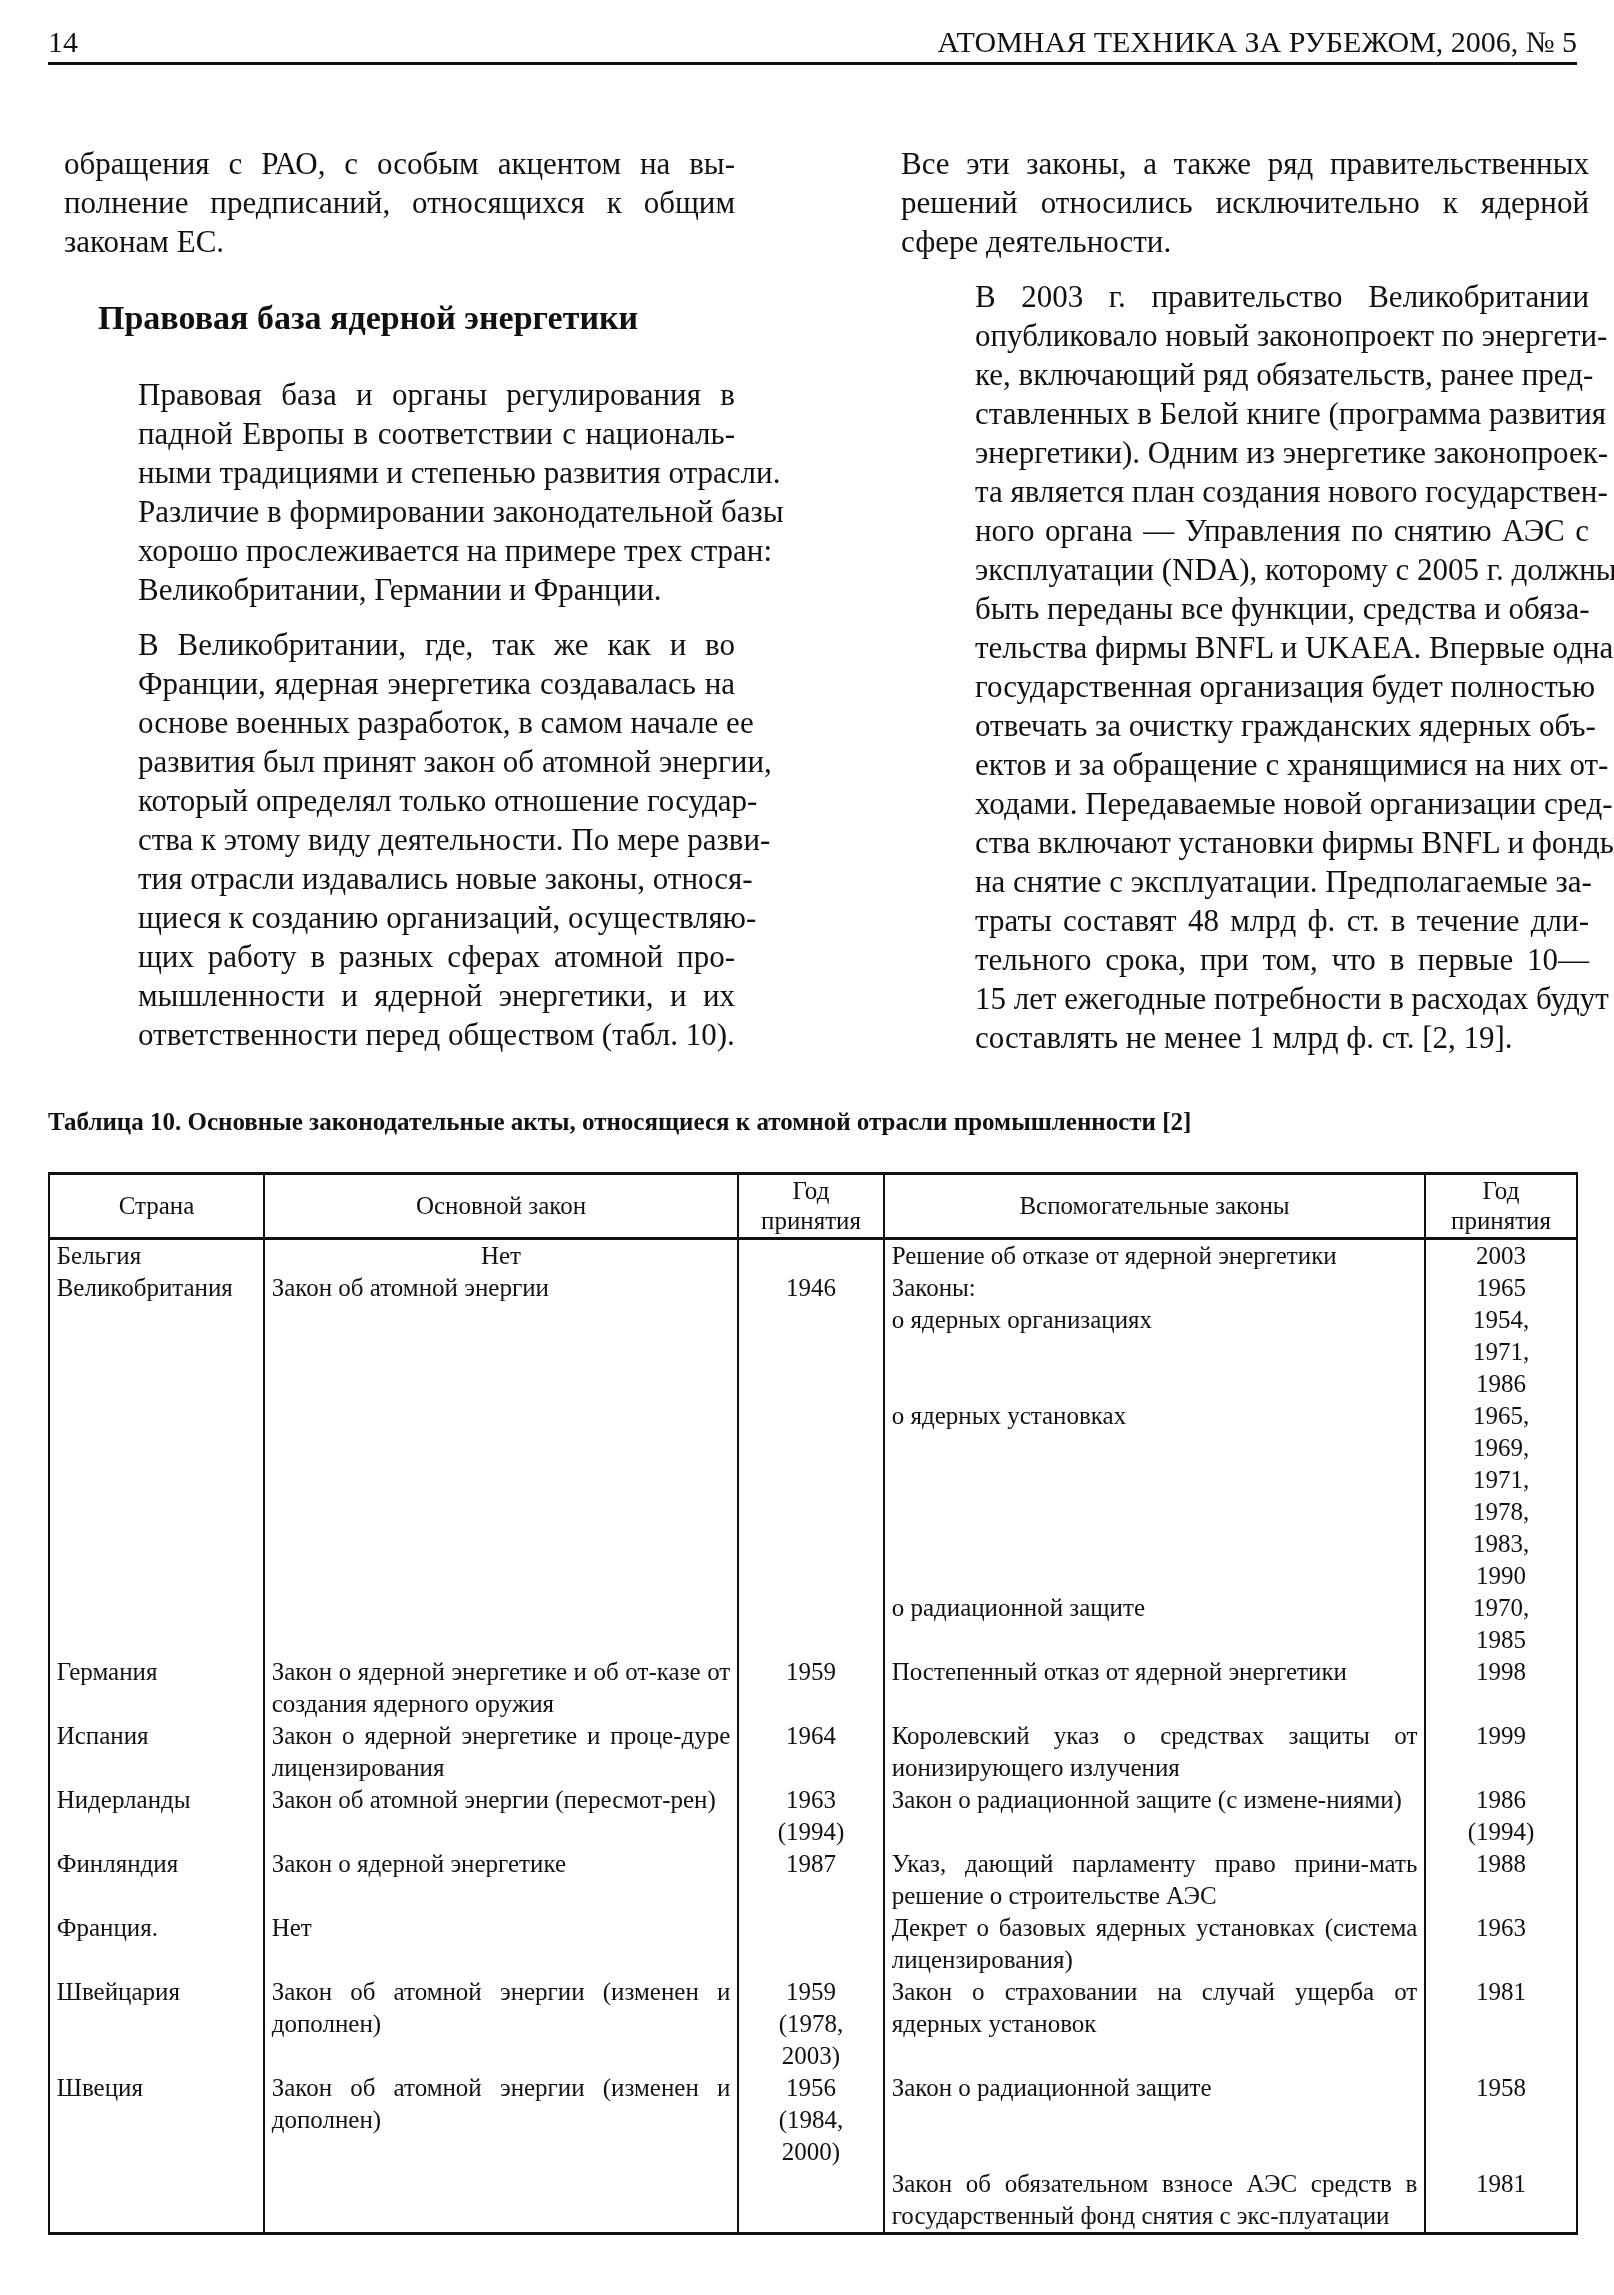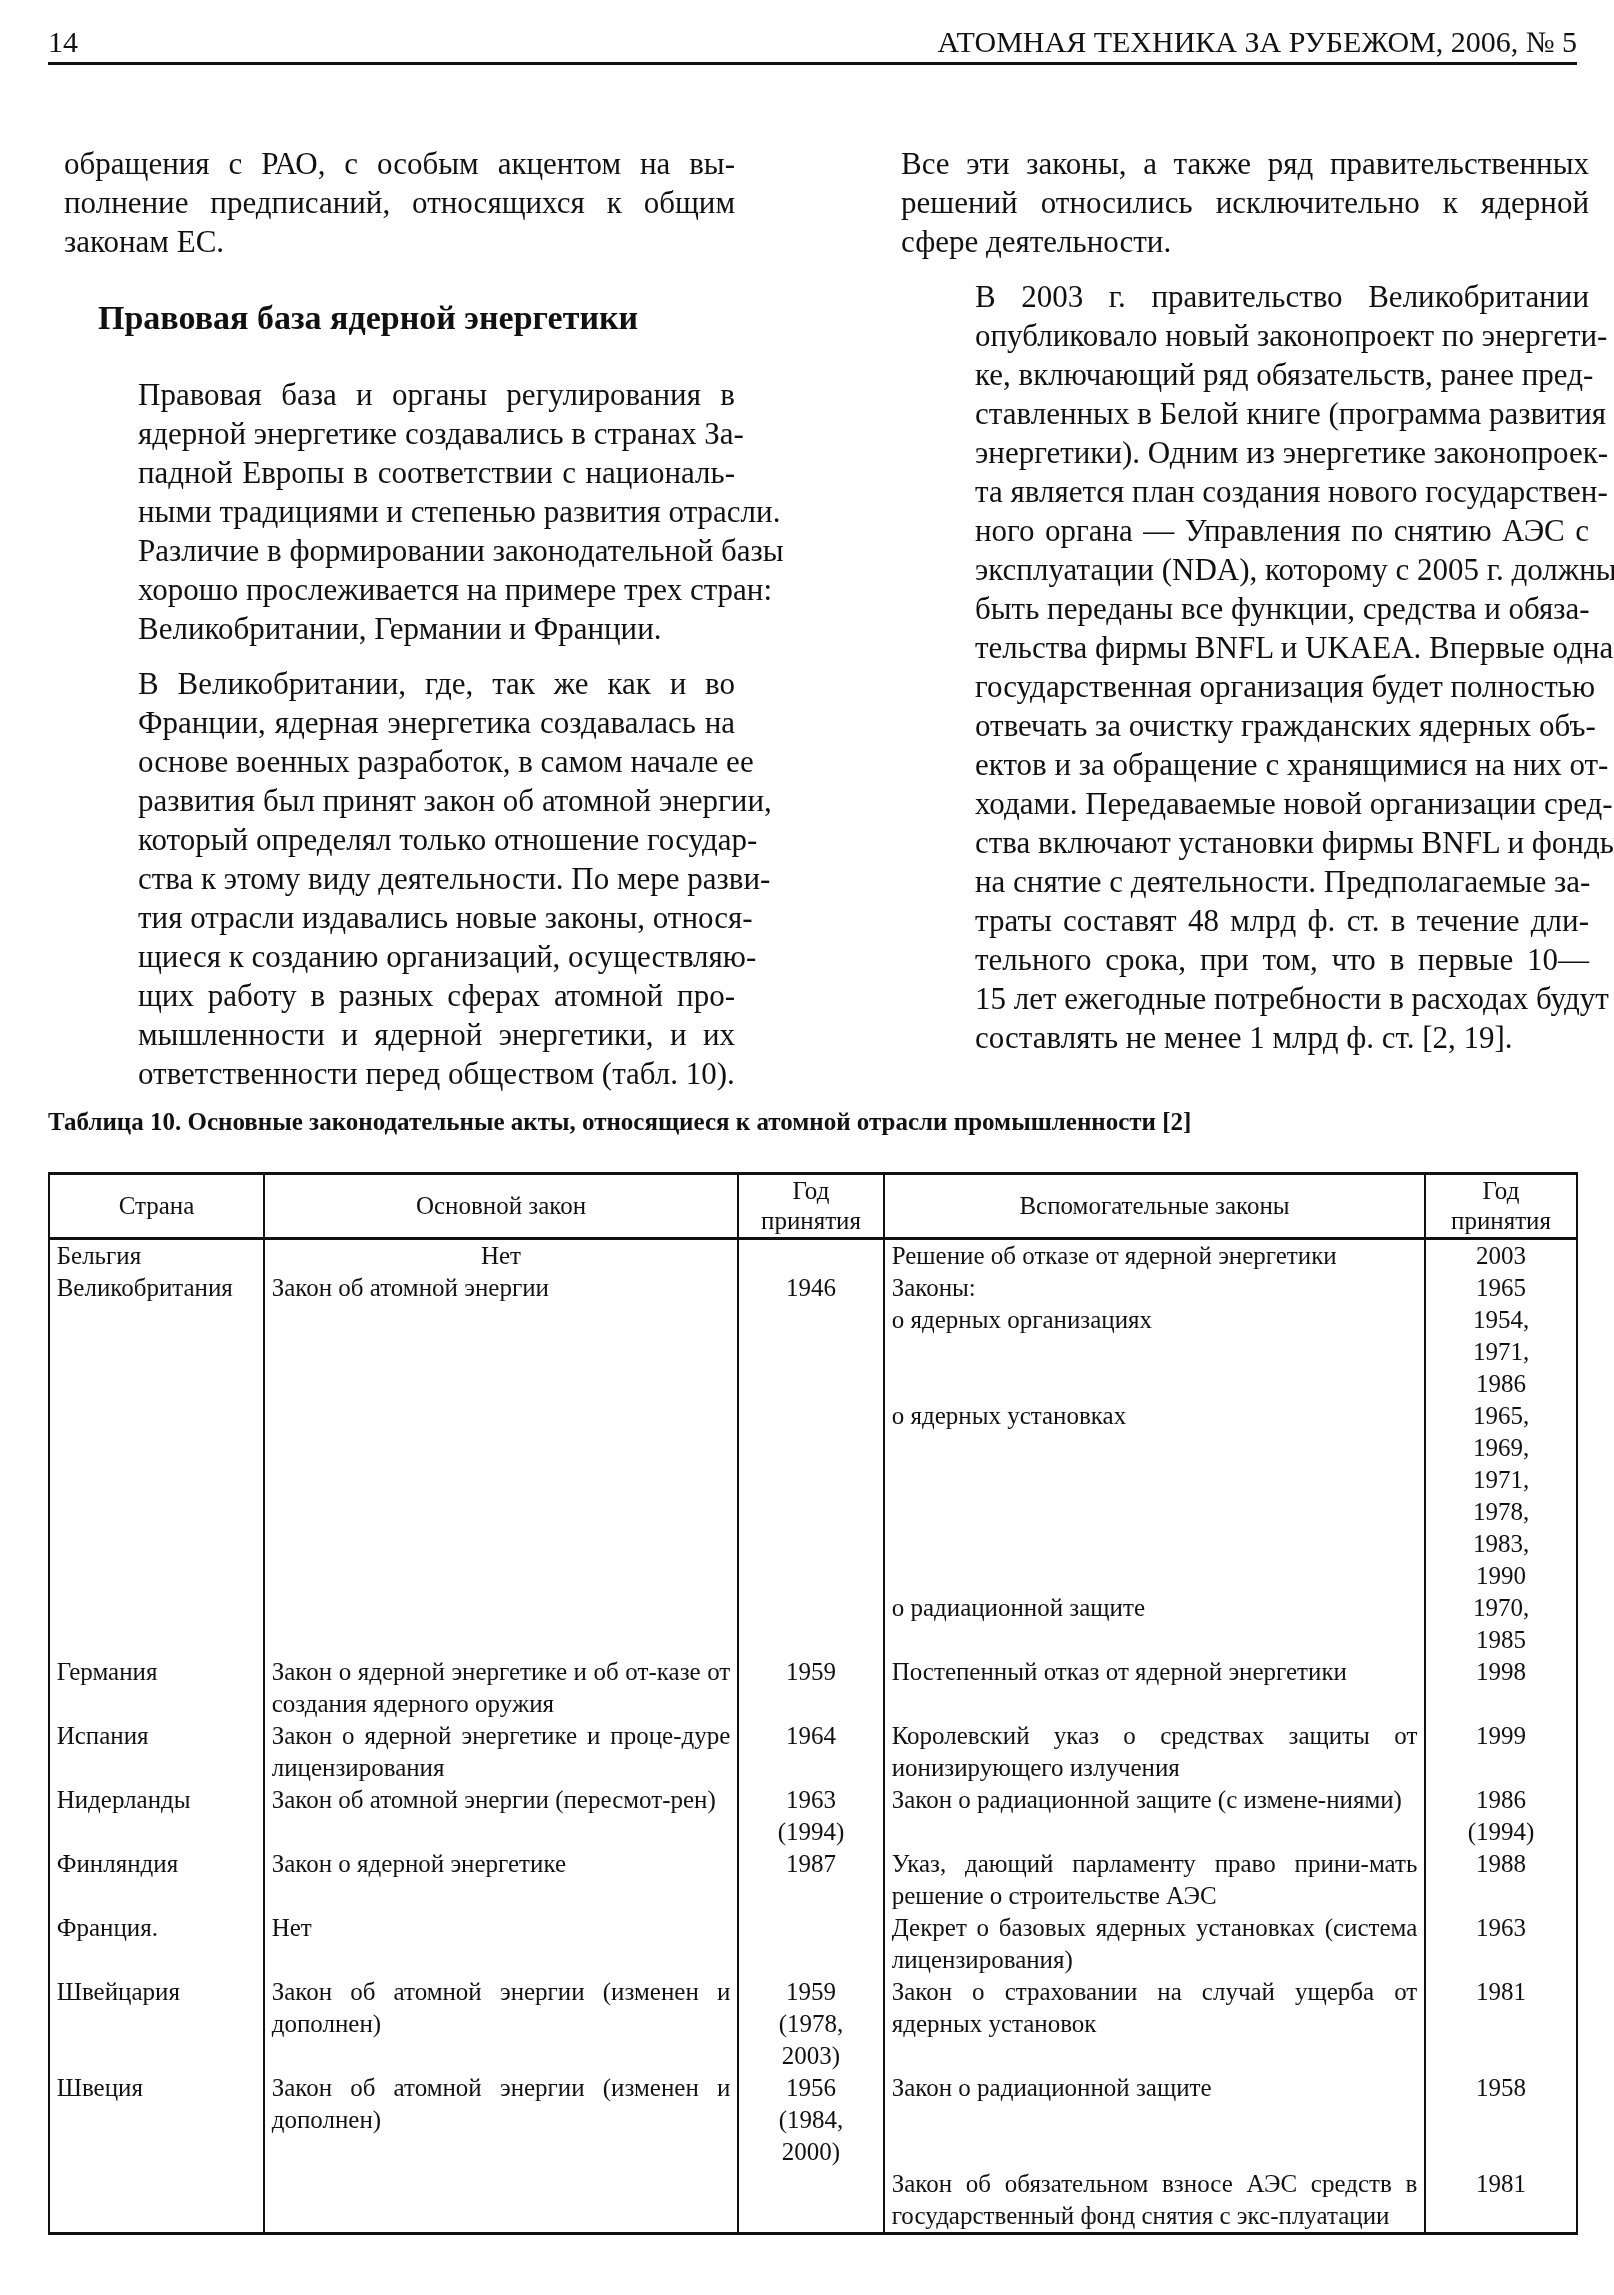--- a/index.html
+++ b/index.html
@@ -40,21 +40,20 @@
 
 <div class="col col-left">
   <p>
       <span class="line">обращения с РАО, с особым акцентом на вы-</span>
       <span class="line">полнение предписаний, относящихся к общим</span>
       <span class="line last">законам ЕС.</span>
     </p>
   <h3>Правовая база ядерной энергетики</h3>
   <p class="ind">
       <span class="line">Правовая база и органы регулирования в</span>
-      <span class="line">ядерной энергетике создавались в странах За-</span>
       <span class="line">падной Европы в соответствии с националь-</span>
       <span class="line">ными традициями и степенью развития отрасли.</span>
       <span class="line">Различие в формировании законодательной базы</span>
       <span class="line">хорошо прослеживается на примере трех стран:</span>
       <span class="line last">Великобритании, Германии и Франции.</span>
     </p>
   <p class="ind">
       <span class="line">В Великобритании, где, так же как и во</span>
       <span class="line">Франции, ядерная энергетика создавалась на</span>
       <span class="line">основе военных разработок, в самом начале ее</span>
@@ -84,21 +83,21 @@
       <span class="line">та является план создания нового государствен-</span>
       <span class="line">ного органа — Управления по снятию АЭС с</span>
       <span class="line">эксплуатации (NDA), которому с 2005 г. должны</span>
       <span class="line">быть переданы все функции, средства и обяза-</span>
       <span class="line">тельства фирмы BNFL и UKAEA. Впервые одна</span>
       <span class="line">государственная организация будет полностью</span>
       <span class="line">отвечать за очистку гражданских ядерных объ-</span>
       <span class="line">ектов и за обращение с хранящимися на них от-</span>
       <span class="line">ходами. Передаваемые новой организации сред-</span>
       <span class="line">ства включают установки фирмы BNFL и фонды</span>
-      <span class="line">на снятие с деятельности. Предполагаемые за-</span>
+      <span class="line">на снятие с эксплуатации. Предполагаемые за-</span>
       <span class="line">траты составят 48 млрд ф. ст. в течение дли-</span>
       <span class="line">тельного срока, при том, что в первые 10—</span>
       <span class="line">15 лет ежегодные потребности в расходах будут</span>
       <span class="line last">составлять не менее 1 млрд ф. ст. [2, 19].</span>
     </p>
 </div>
 
 <div class="caption">Таблица 10. Основные законодательные акты, относящиеся к атомной отрасли промышленности [2]</div>
 
 <table class="laws">

